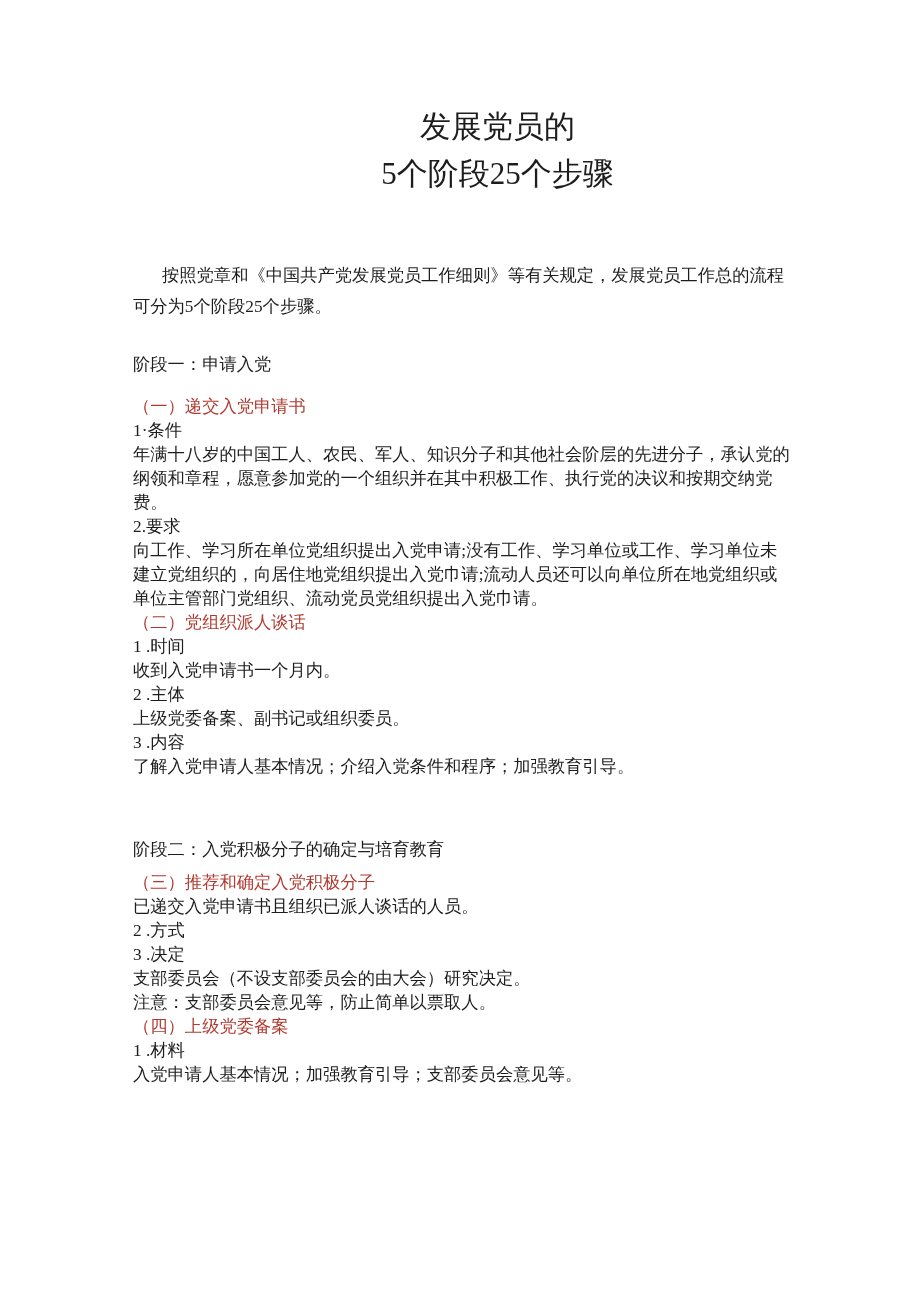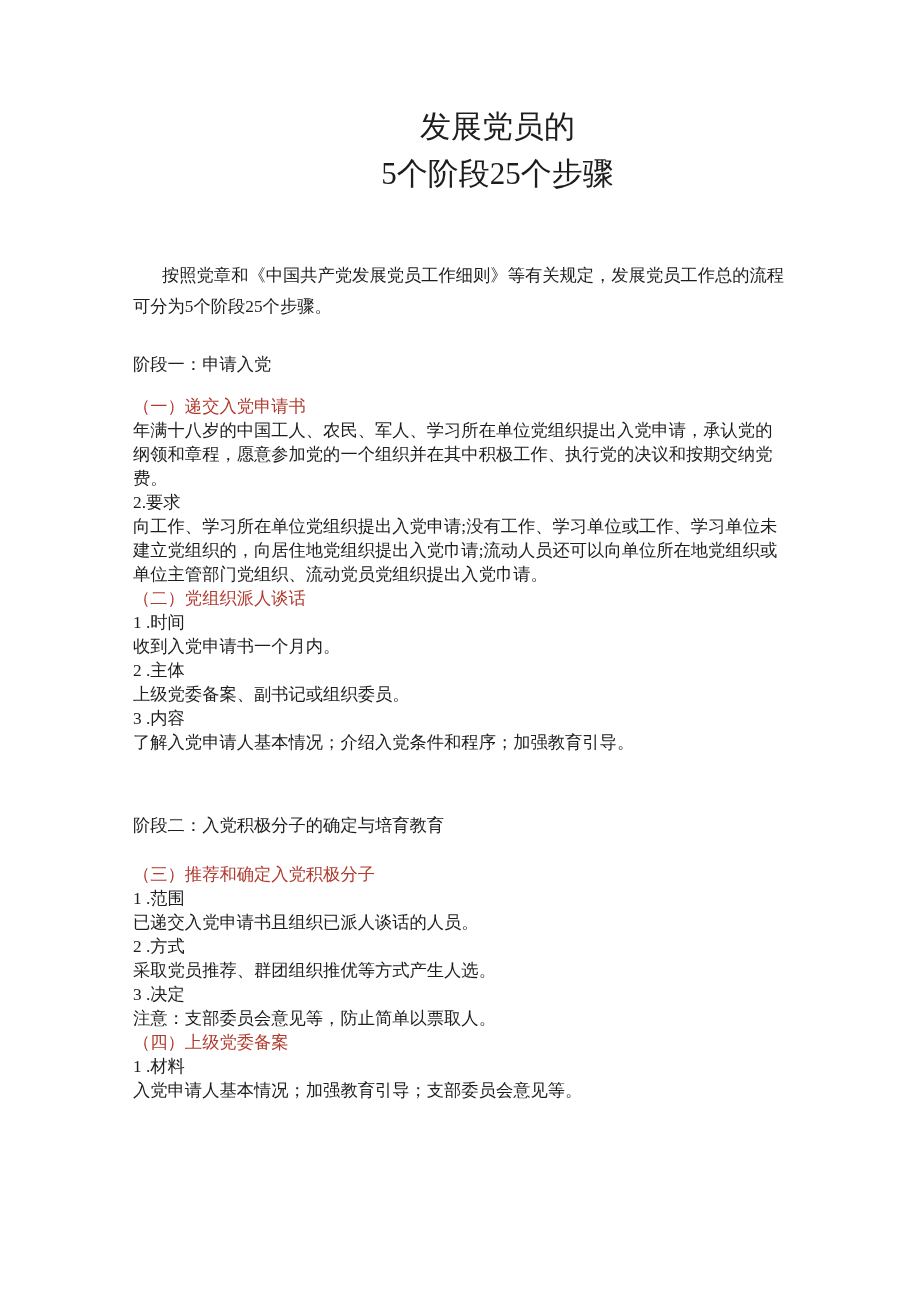--- a/index.html
+++ b/index.html
@@ -41,64 +41,64 @@
   }
   .stage1 .stage-heading { margin-top: 31px; }
   .stage2 .stage-heading { margin-top: 59px; }
   .block {
     margin: 0;
     font-size: 17.3px;
     line-height: 24px;
     white-space: pre-wrap;
   }
   .stage1 .block.first { margin-top: 18px; }
-  .stage2 .block.first { margin-top: 25px; }
+  .stage2 .block.first { margin-top: 9px; }
   .block.red { color: var(--heading-red, #b03a2f); }
 </style>
 </head>
 <body>
 
 <div class="page">
   <div class="content">
 
     <h1 class="title">
       <span>发展党员的</span>
       <span>5个阶段25个步骤</span>
     </h1>
 
     <p class="intro">按照党章和《中国共产党发展党员工作细则》等有关规定，发展党员工作总的流程
 可分为5个阶段25个步骤。</p>
 
     <section class="stage stage1">
       <p class="stage-heading">阶段一：申请入党</p>
       <p class="block red first">（一）递交入党申请书</p>
-      <p class="block body">年满十八岁的中国工人、农民、军人、学习所在单位党组织提出入党申请，承认党的
+      <p class="block label">1·条件</p>
+      <p class="block body">年满十八岁的中国工人、农民、军人、知识分子和其他社会阶层的先进分子，承认党的
 纲领和章程，愿意参加党的一个组织并在其中积极工作、执行党的决议和按期交纳党
 费。</p>
       <p class="block label">2.要求</p>
       <p class="block body">向工作、学习所在单位党组织提出入党申请;没有工作、学习单位或工作、学习单位未
 建立党组织的，向居住地党组织提出入党巾请;流动人员还可以向单位所在地党组织或
 单位主管部门党组织、流动党员党组织提出入党巾请。</p>
       <p class="block red">（二）党组织派人谈话</p>
       <p class="block label">1 .时间</p>
       <p class="block body">收到入党申请书一个月内。</p>
       <p class="block label">2 .主体</p>
       <p class="block body">上级党委备案、副书记或组织委员。</p>
       <p class="block label">3 .内容</p>
       <p class="block body">了解入党申请人基本情况；介绍入党条件和程序；加强教育引导。</p>
     </section>
 
     <section class="stage stage2">
       <p class="stage-heading">阶段二：入党积极分子的确定与培育教育</p>
       <p class="block red first">（三）推荐和确定入党积极分子</p>
-      <p class="block label">1 .范围</p>
       <p class="block body">已递交入党申请书且组织已派人谈话的人员。</p>
       <p class="block label">2 .方式</p>
-      <p class="block body">采取党员推荐、群团组织推优等方式产生人选。</p>
       <p class="block label">3 .决定</p>
+      <p class="block body">支部委员会（不设支部委员会的由大会）研究决定。</p>
       <p class="block body">注意：支部委员会意见等，防止简单以票取人。</p>
       <p class="block red">（四）上级党委备案</p>
       <p class="block label">1 .材料</p>
       <p class="block body">入党申请人基本情况；加强教育引导；支部委员会意见等。</p>
     </section>
 
   </div>
 </div>
 
 </body></html>

